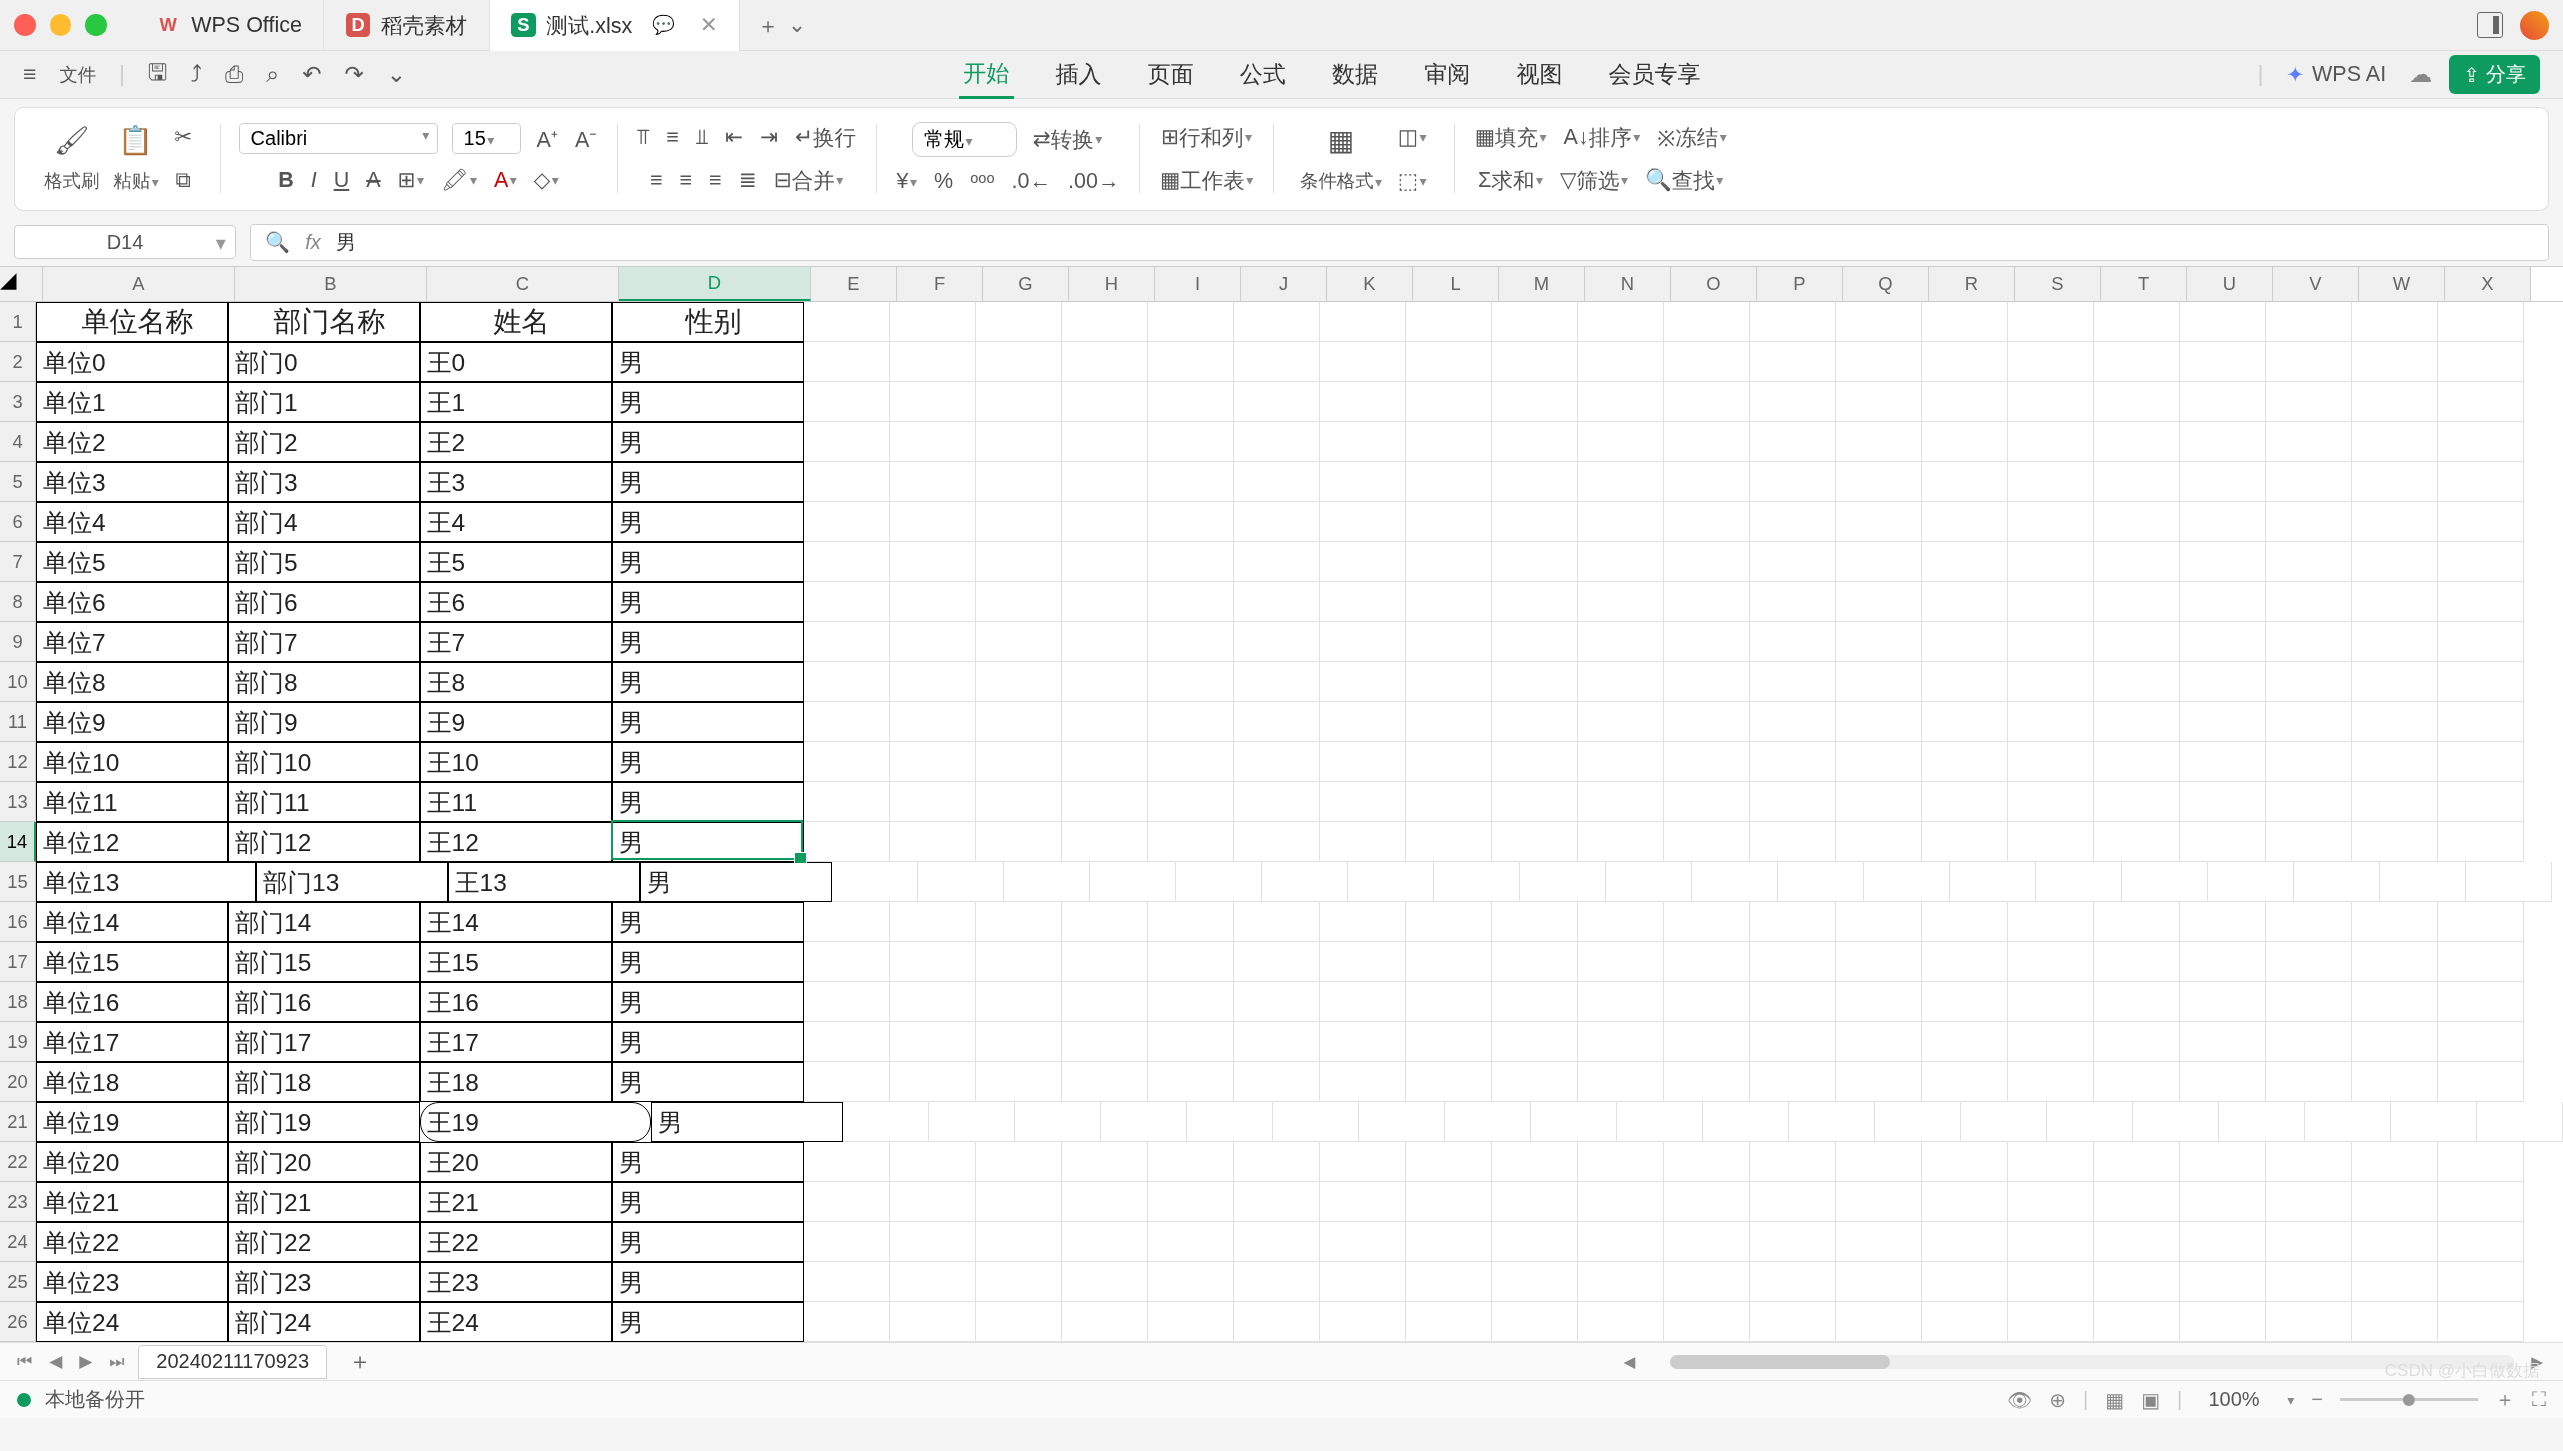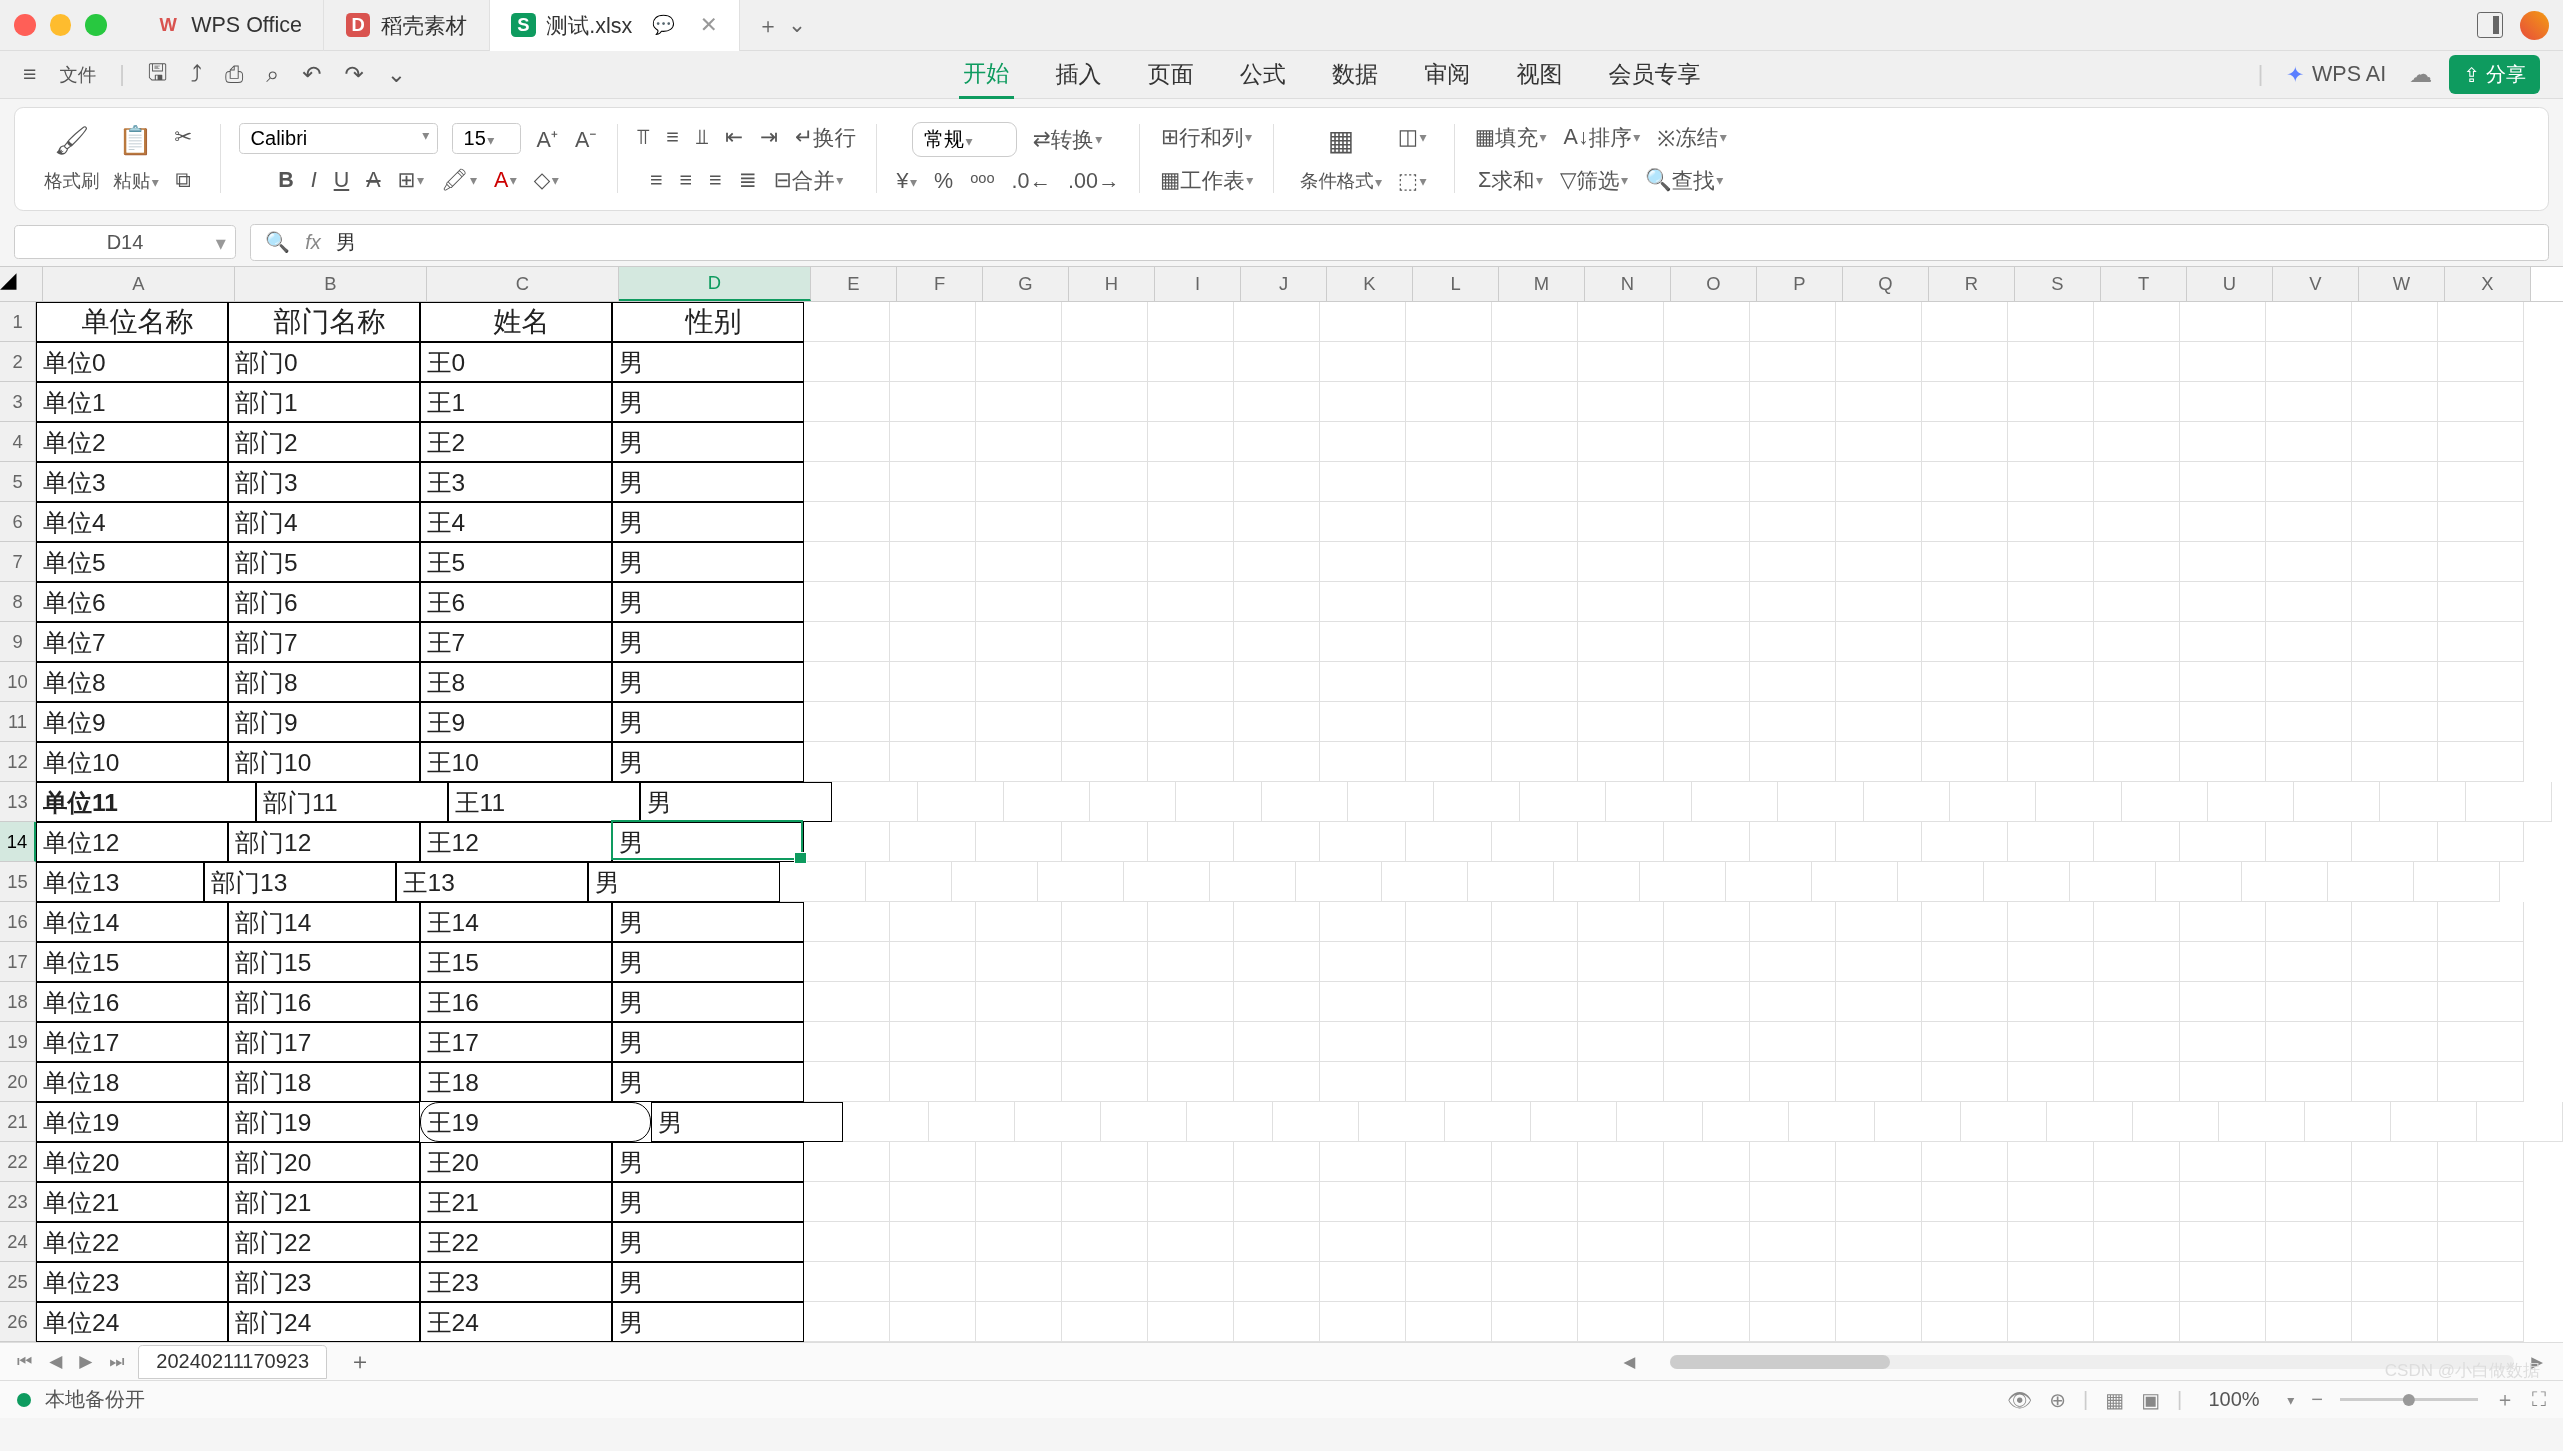--- a/index.html
+++ b/index.html
@@ -645,21 +645,21 @@
           <div class="cell empty" style="width: 86px;"></div>
           <div class="cell empty" style="width: 86px;"></div>
           <div class="cell empty" style="width: 86px;"></div>
           <div class="cell empty" style="width: 86px;"></div>
           <div class="cell empty" style="width: 86px;"></div>
           <div class="cell empty" style="width: 86px;"></div>
           <div class="cell empty" style="width: 86px;"></div>
           <div class="cell empty" style="width: 86px;"></div>
         </div>
         <div class="cell-row">
-          <div class="cell data-cell" style="width: 220px; font-weight: bold;">单位11</div>
+          <div class="cell data-cell" style="width: 192px;">单位11</div>
           <div class="cell data-cell" style="width: 192px;">部门11</div>
           <div class="cell data-cell" style="width: 192px;">王11</div>
           <div class="cell data-cell" style="width: 192px;">男</div>
           <div class="cell empty" style="width: 86px;"></div>
           <div class="cell empty" style="width: 86px;"></div>
           <div class="cell empty" style="width: 86px;"></div>
           <div class="cell empty" style="width: 86px;"></div>
           <div class="cell empty" style="width: 86px;"></div>
           <div class="cell empty" style="width: 86px;"></div>
           <div class="cell empty" style="width: 86px;"></div>
@@ -697,21 +697,21 @@
           <div class="cell empty" style="width: 86px;"></div>
           <div class="cell empty" style="width: 86px;"></div>
           <div class="cell empty" style="width: 86px;"></div>
           <div class="cell empty" style="width: 86px;"></div>
           <div class="cell empty" style="width: 86px;"></div>
           <div class="cell empty" style="width: 86px;"></div>
           <div class="cell empty" style="width: 86px;"></div>
           <div class="cell empty" style="width: 86px;"></div>
         </div>
         <div class="cell-row">
-          <div class="cell data-cell" style="width: 168px;">单位13</div>
+          <div class="cell data-cell" style="width: 220px;">单位13</div>
           <div class="cell data-cell" style="width: 192px;">部门13</div>
           <div class="cell data-cell" style="width: 192px;">王13</div>
           <div class="cell data-cell" style="width: 192px;">男</div>
           <div class="cell empty" style="width: 86px;"></div>
           <div class="cell empty" style="width: 86px;"></div>
           <div class="cell empty" style="width: 86px;"></div>
           <div class="cell empty" style="width: 86px;"></div>
           <div class="cell empty" style="width: 86px;"></div>
           <div class="cell empty" style="width: 86px;"></div>
           <div class="cell empty" style="width: 86px;"></div>

